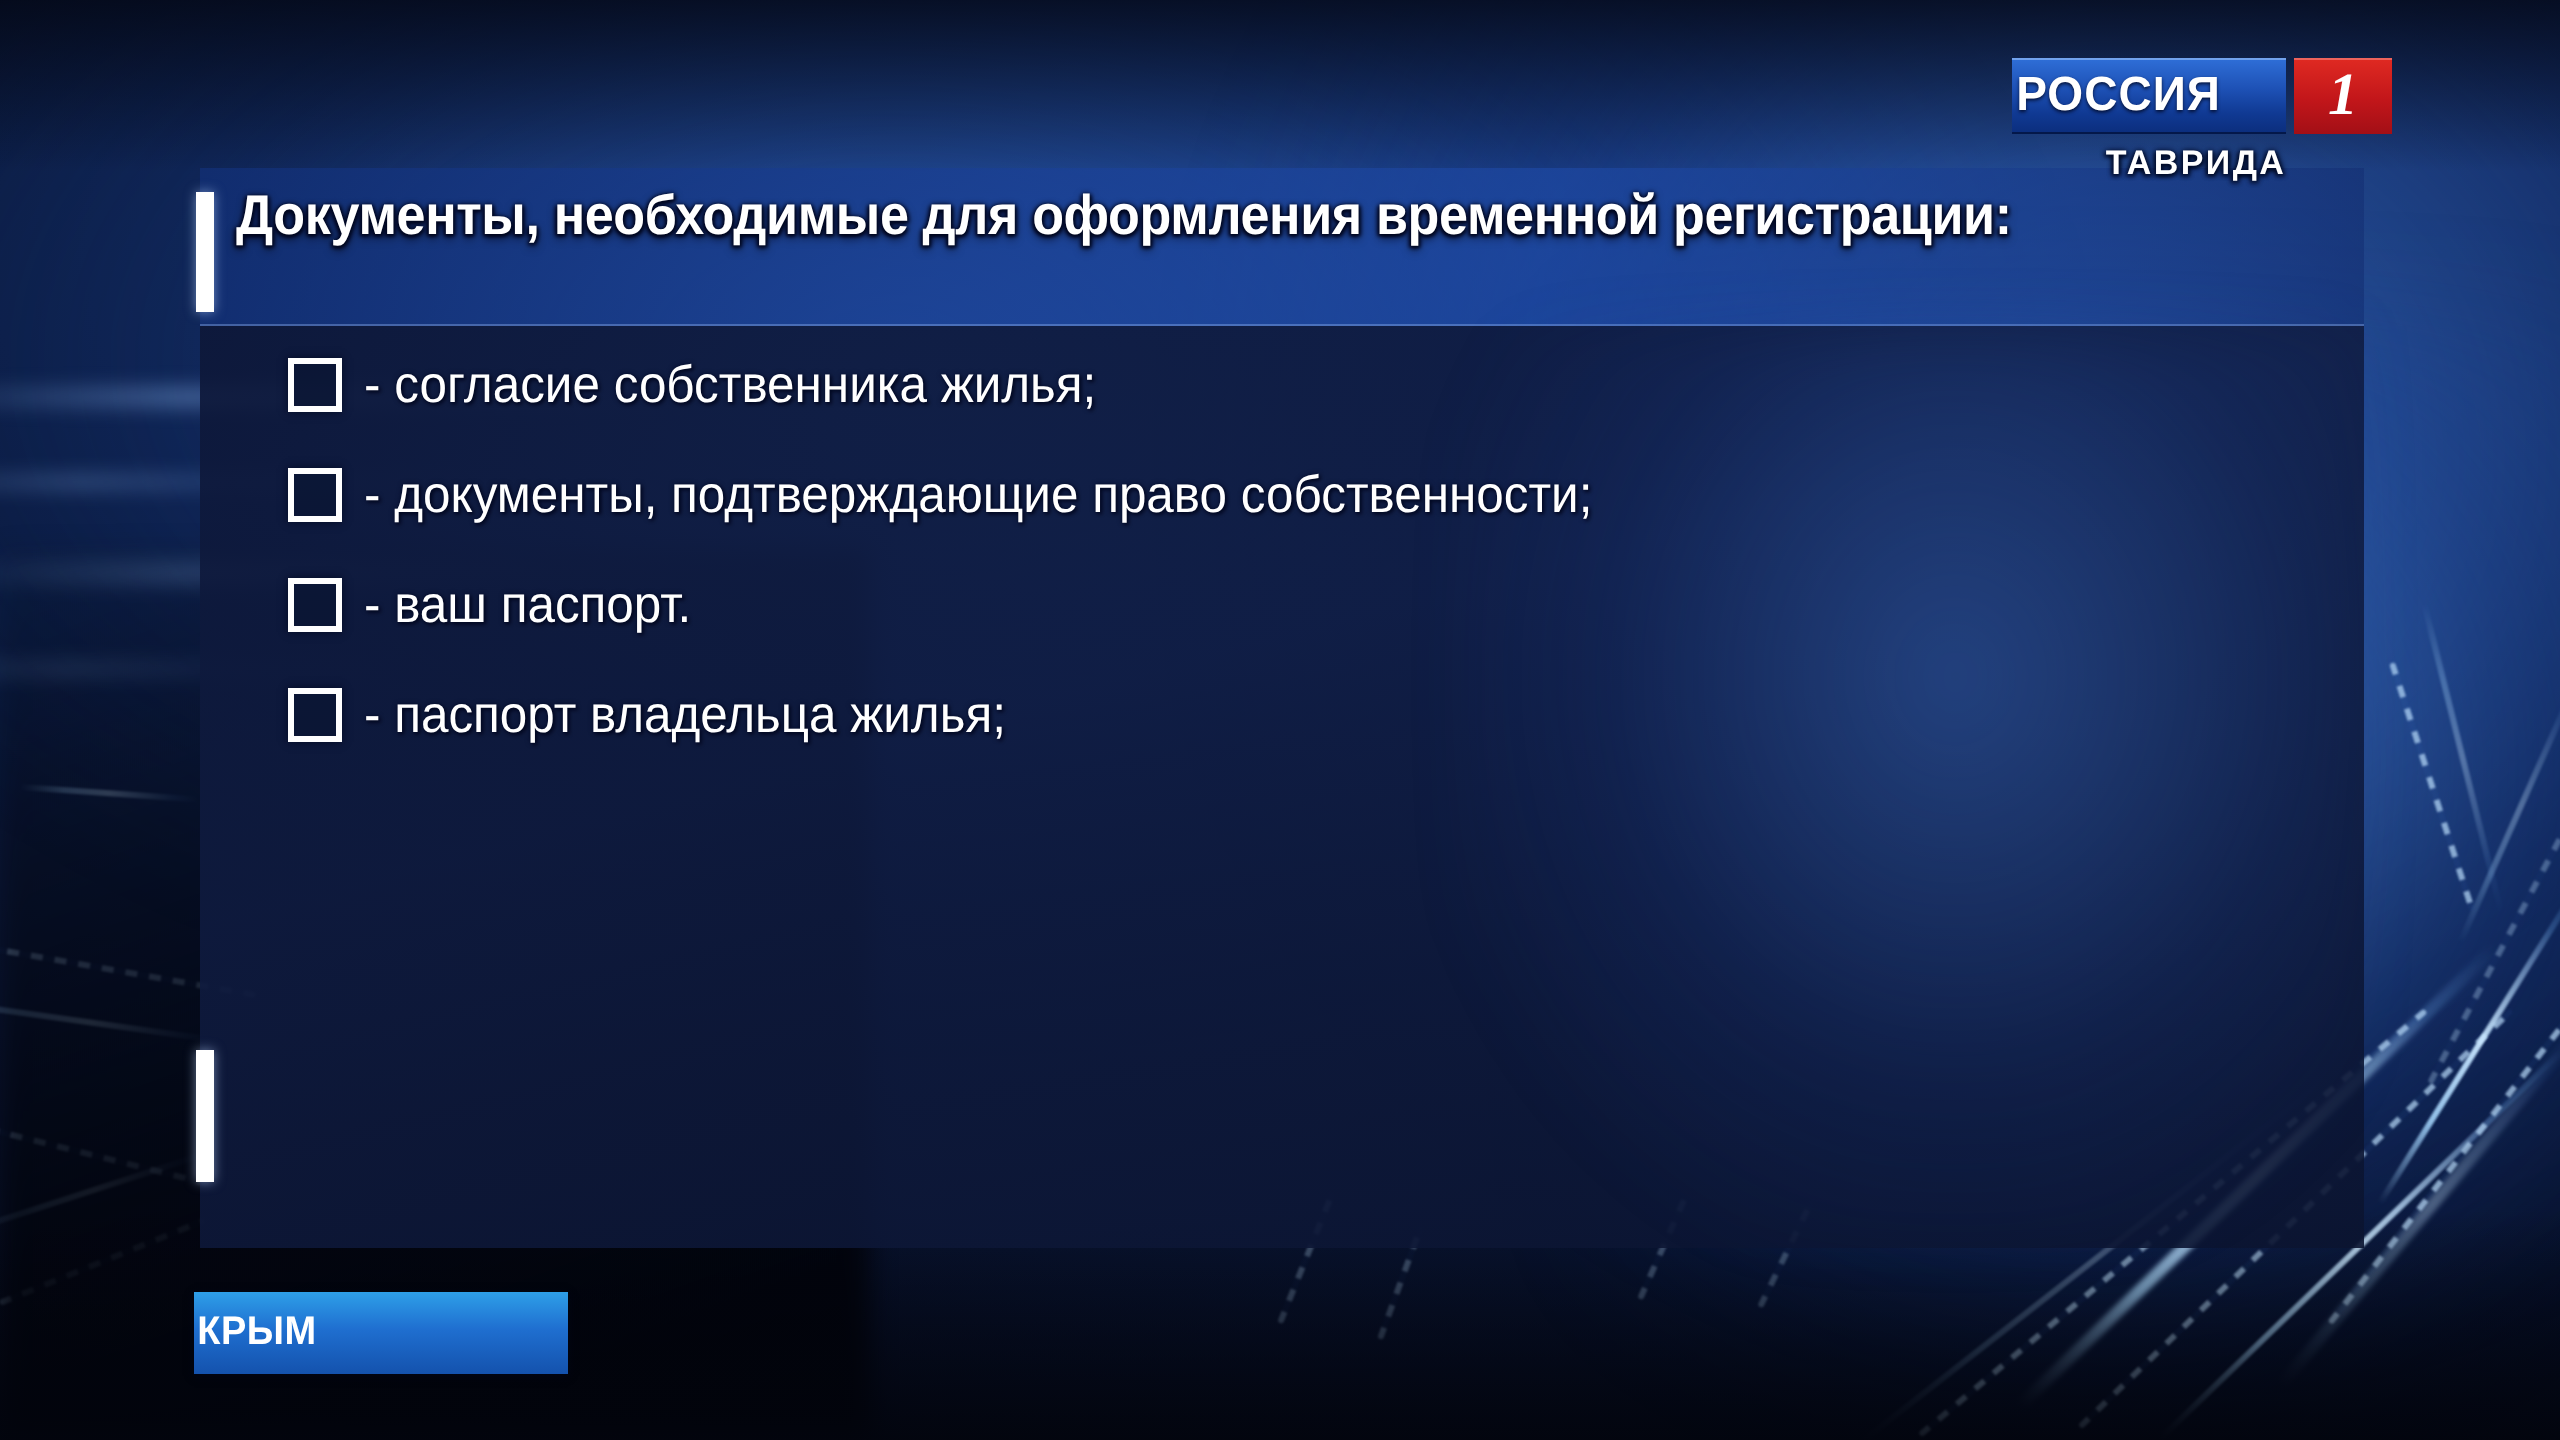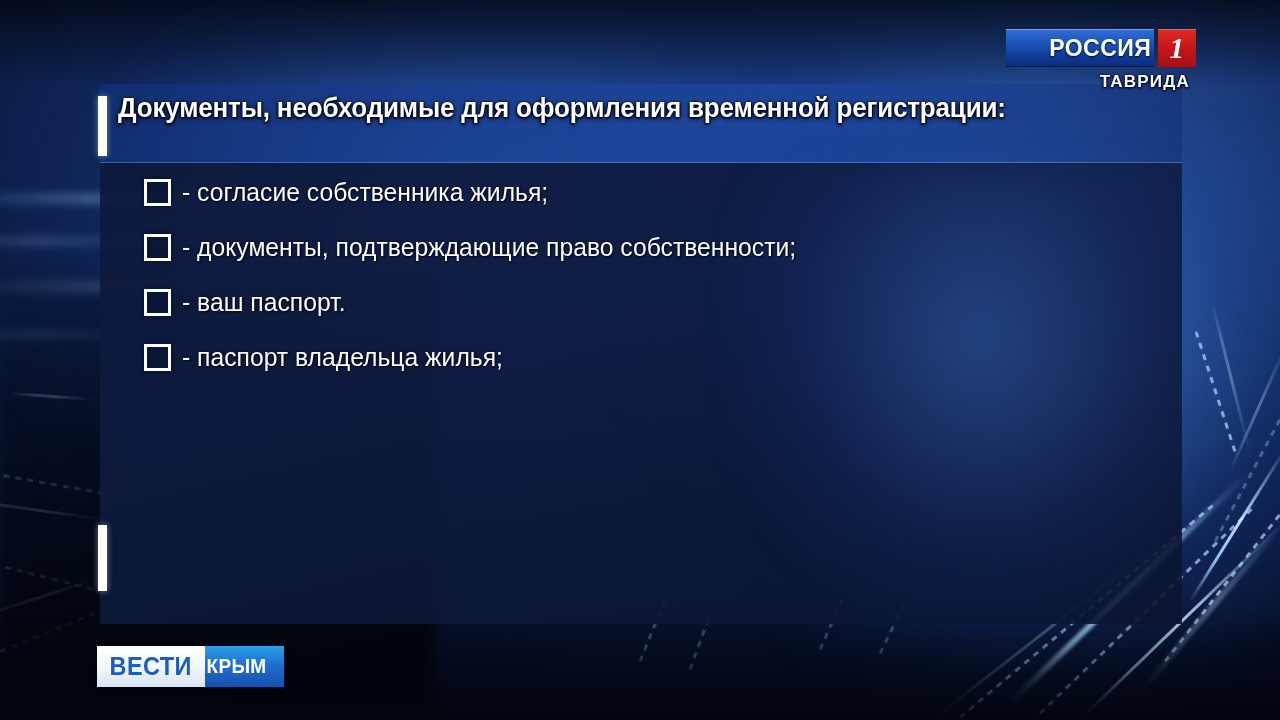--- a/index.html
+++ b/index.html
@@ -132,44 +132,43 @@
     white-space:nowrap;
     text-shadow:0 0 3px rgba(0,10,40,.9), 1px 1px 2px rgba(0,6,24,.9);
   }
 
   
   .logo-r1{position:absolute;left:1006px;top:29px;width:190px;height:66px;}
   .r1-row{display:flex;align-items:stretch;height:38px;}
   .r1-russia{
     width:137px;height:38px;
     background:linear-gradient(180deg,#2f6fd8 0%,#1d50b4 42%,#103a94 72%,#0b2d7c 100%);
-    display:flex;align-items:center;justify-content:center;
+    display:flex;align-items:center;
     box-shadow:inset 0 1px 0 rgba(170,205,255,.55), inset 0 -1px 0 rgba(0,10,40,.6);
-    padding-left:40px;
   }
   .r1-russia span{
     color:#fff;font-size:24px;font-weight:bold;letter-spacing:.5px;
     transform:scaleX(.96);
     text-shadow:0 1px 2px rgba(0,8,34,.85);
   }
   .r1-one{
     width:49px;height:38px;margin-left:4px;
     background:linear-gradient(180deg,#e02a22 0%,#c2161a 55%,#a30f16 100%);
     position:relative;overflow:hidden;
     box-shadow:inset 0 1px 0 rgba(255,170,165,.45);
   }
   .r1-one .one-glyph{
     position:absolute;left:50%;top:50%;
     transform:translate(-50%,-50%);
     color:#fff;font-size:30px;font-weight:bold;
     font-family:"Liberation Serif", serif;
     font-style:italic;
   }
   .r1-tavrida{
-    height:26px;display:flex;align-items:center;justify-content:flex-end;
+    height:26px;display:flex;align-items:center;justify-content:center;
     padding-right:6px;margin-top:2px;
   }
   .r1-tavrida span{
     color:#fff;font-size:17px;font-weight:bold;letter-spacing:1.2px;
     text-shadow:0 0 3px rgba(0,12,44,.95), 1px 1px 2px rgba(0,8,30,.95), -1px 1px 2px rgba(0,8,30,.9);
   }
 
   
   .logo-vesti{
     position:absolute;left:97px;top:646px;width:187px;height:41px;
@@ -288,21 +287,18 @@
       <div class="r1-one">
         <span class="one-glyph">1</span>
       </div>
     </div>
     <div class="r1-tavrida">
       <span>ТАВРИДА</span>
     </div>
   </div>
 
   <div class="logo-vesti">
-    <div class="vesti-left">
-      <span>ВЕСТИ</span>
-    </div>
     <div class="vesti-right">
       <span>КРЫМ</span>
     </div>
   </div>
 
 </div>
 
 </body></html>

